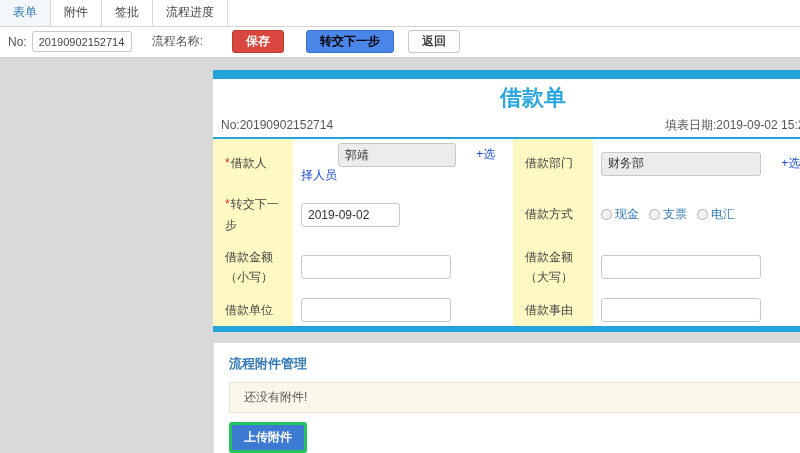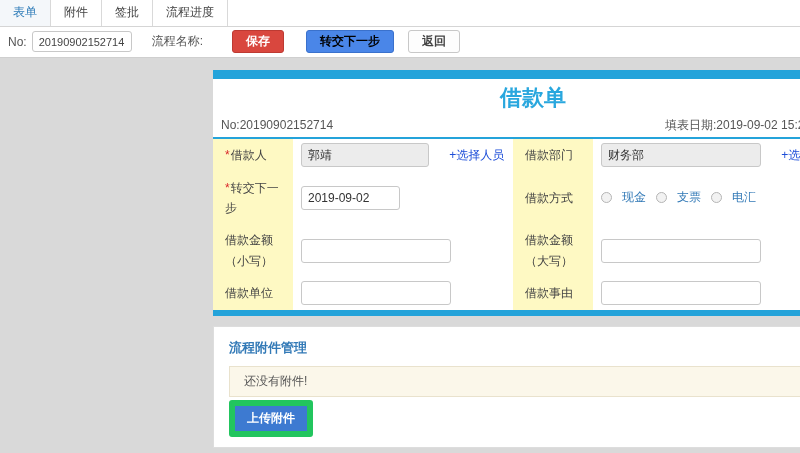--- a/index.html
+++ b/index.html
@@ -65,40 +65,40 @@
     background: #fef9c3; padding: 6px 12px; line-height: 1.7;
   }
   td.fld { background: #fff; padding: 4px 8px; }
   .req { color: #d9272a; margin-right: 1px; }
   .fld input {
     height: 24px; border: 1px solid #c8c8c8; border-radius: 3px;
     padding: 0 6px; font-size: 12px; color: #333; background: #fff;
     font-family: "Liberation Sans", sans-serif; vertical-align: middle;
   }
   .fld input[readonly] { background: #ececec; color: #333; }
-  .w115 { width: 128px; } .w160 { width: 160px; } .w110 { width: 99px; } .w150 { width: 150px; }
+  .w115 { width: 118px; margin-left: 37px; } .w160 { width: 160px; } .w110 { width: 99px; } .w150 { width: 150px; }
   a.sel-link { color: #1d4ed8; text-decoration: none; margin-left: 17px; font-size: 12px; cursor: pointer; }
   .radios { display: flex; align-items: center; gap: 10px; }
-  .radio-opt { display: flex; align-items: center; gap: 10px; cursor: pointer; }
+  .radio-opt { display: flex; align-items: center; gap: 3px; cursor: pointer; }
   .radio-circle {
     width: 11px; height: 11px; border-radius: 50%; background: #f2f2f2;
     border: 1px solid #b5b5b5; display: inline-block;
   }
   .radio-opt span.rlabel { color: #337ab7; }
   .form-botbar { height: 6px; background: #24a3da; }
 
   
   .panel-box { border: 1px solid #ddd; padding: 12px 15px 10px; }
   .sec-heading-blue { color: #337ab7; font-size: 13px; font-weight: bold; }
   .notice {
     margin-top: 9px; background: #fbf7ea; border: 1px solid #e9e2cd;
     padding: 6px 14px; color: #555; font-size: 12px;
   }
   .btn-upload {
-    margin-top: 3px; background: #3d7ad1; border: 6px solid #22c55e; color: #fff;
+    margin-top: 9px; background: #3d7ad1; border: 3px solid #22c55e; color: #fff;
     font-size: 12px; font-weight: bold; padding: 4px 12px; border-radius: 3px; cursor: pointer;
     font-family: "Liberation Sans", sans-serif;
   }
 
   
   .panel-approve { border: 1px solid #dca2a2; padding: 12px 15px 14px; }
   .sec-heading-red { color: #c9302c; font-size: 13px; font-weight: bold; }
 </style>
 </head>
 <body>

